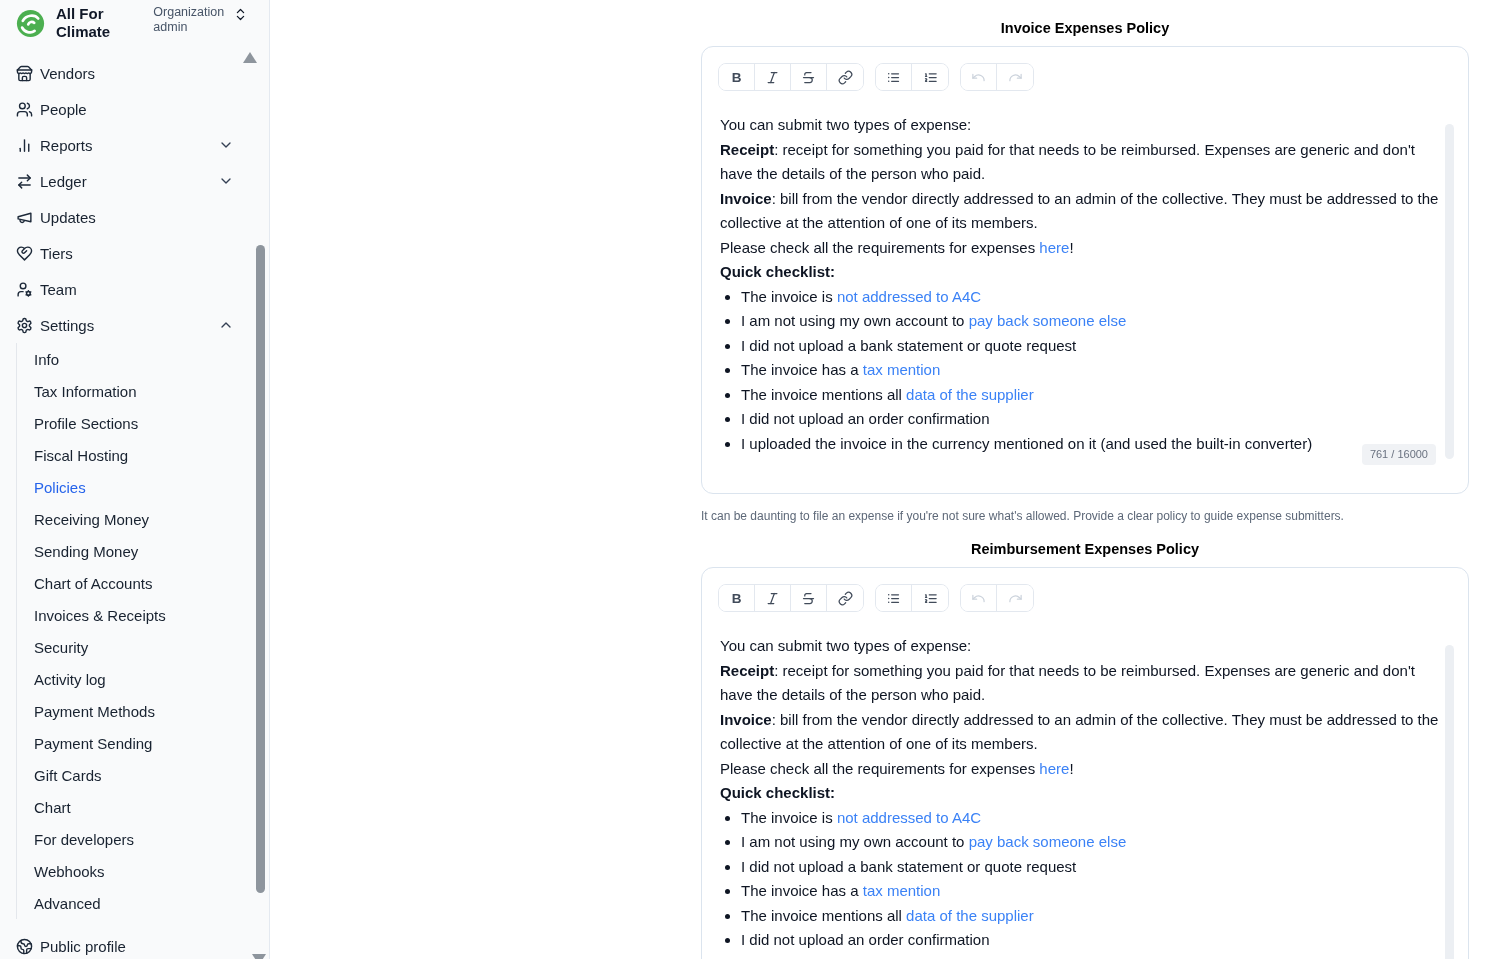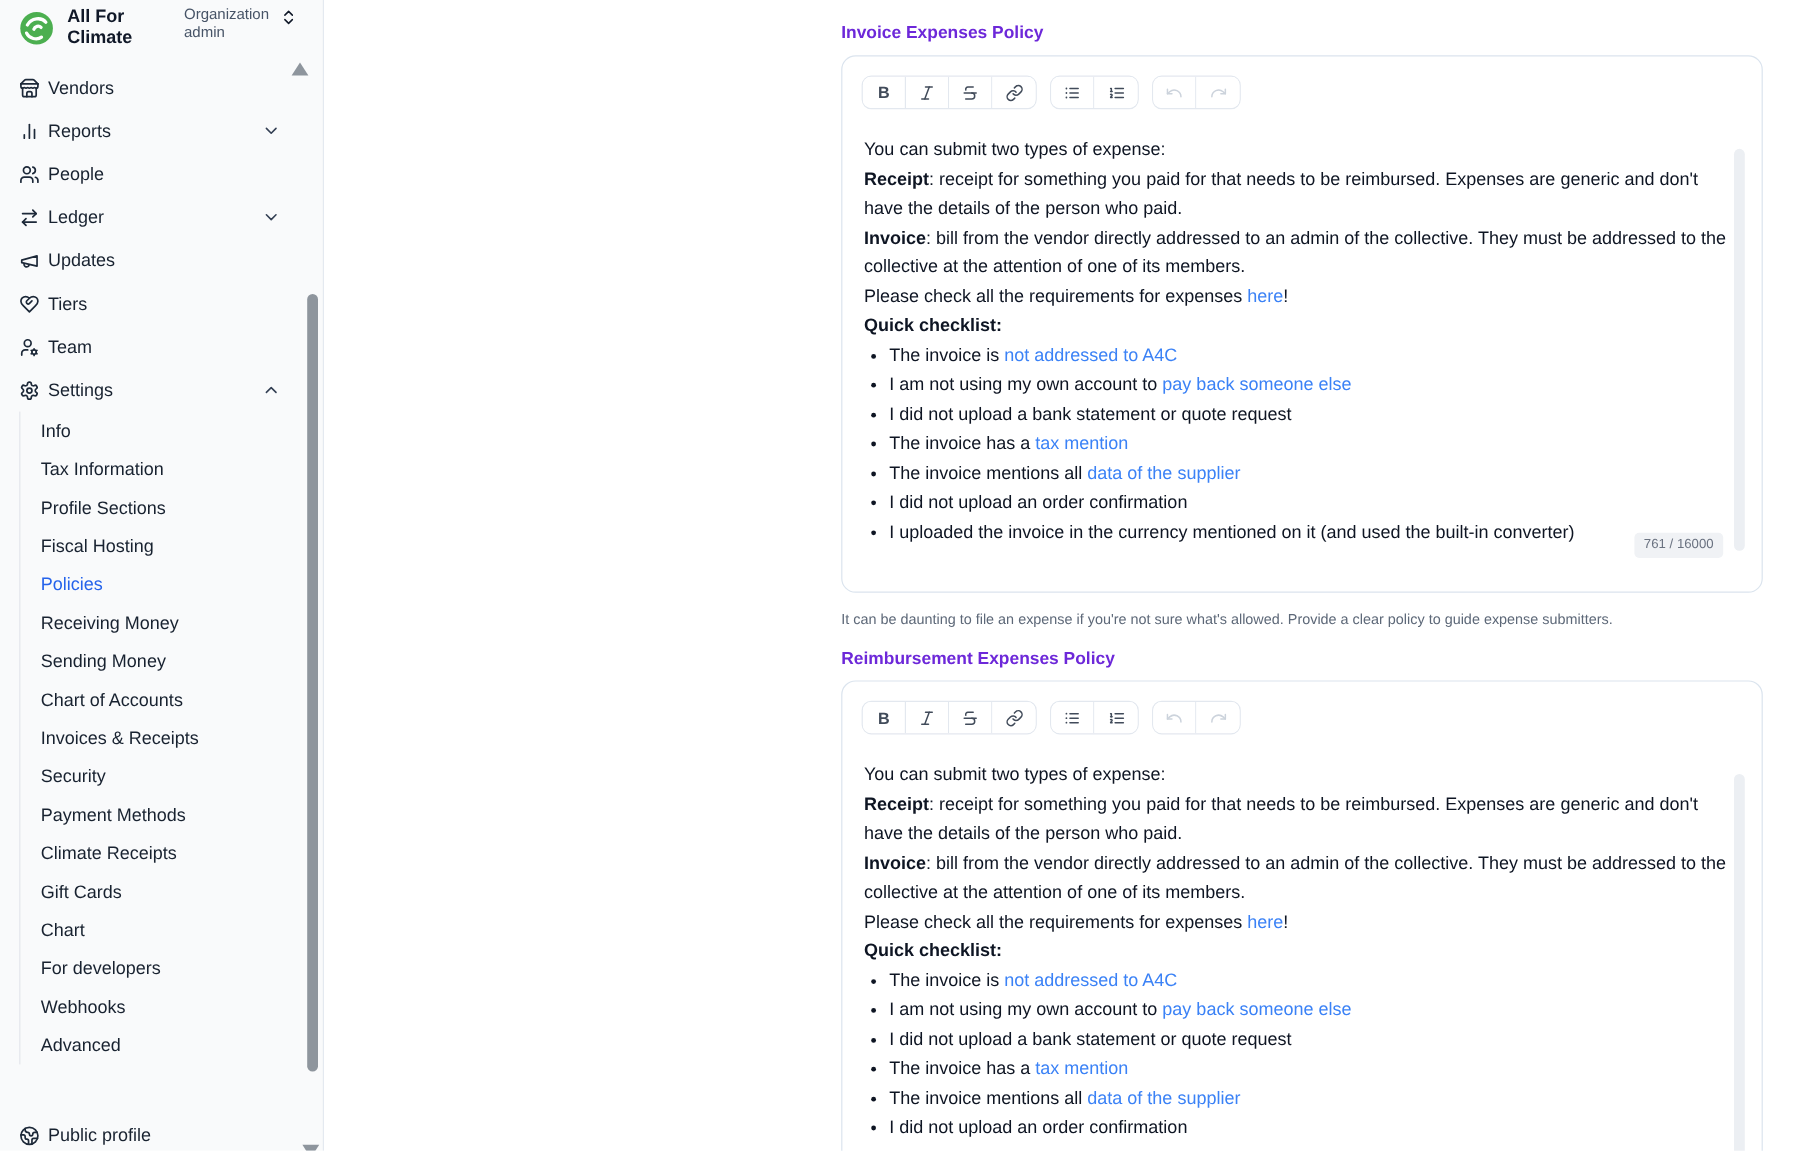--- a/index.html
+++ b/index.html
@@ -58,21 +58,21 @@
     position:absolute; top:245px; right:4px; width:9px; height:648px;
     border-radius:5px; background:#8e959d; cursor:pointer;
   }
   .sb-down {
     position:absolute; top:954px; right:3px; width:0; height:0; cursor:pointer;
     border-left:7px solid transparent; border-right:7px solid transparent; border-top:11px solid #8e959d;
   }
 
   
   .content { position:absolute; left:701px; top:0; width:768px; }
-  .section-title { margin:0; font-size:14.5px; font-weight:700; color:#6d28d9; line-height:17px; }
+  .section-title { margin:0; font-size:14.5px; font-weight:700; color:#000000; line-height:17px;text-align:center; }
   .section-title.first { margin-top:20px; }
   .section-title.second { margin-top:15px; }
 
   .card {
     margin-top:9px; height:448px; position:relative;
     background:#fff; border:1px solid #dbe4ee; border-radius:12px; overflow:hidden;
   }
 
   .toolbar { display:flex; align-items:flex-start; padding:16px 16px 0 16px; }
   .tb-group { display:flex; border:1px solid #e3e8ef; border-radius:8px; background:#fff; overflow:hidden; }
@@ -144,42 +144,42 @@
               <path d="M15 22v-4a2 2 0 0 0-2-2h-2a2 2 0 0 0-2 2v4"></path>
               <path d="M2 7h20"></path>
               <path d="M22 7v3a2 2 0 0 1-2 2 2.7 2.7 0 0 1-1.59-.63.7.7 0 0 0-.82 0A2.7 2.7 0 0 1 16 12a2.7 2.7 0 0 1-1.59-.63.7.7 0 0 0-.82 0A2.7 2.7 0 0 1 12 12a2.7 2.7 0 0 1-1.59-.63.7.7 0 0 0-.82 0A2.7 2.7 0 0 1 8 12a2.7 2.7 0 0 1-1.59-.63.7.7 0 0 0-.82 0A2.7 2.7 0 0 1 4 12a2 2 0 0 1-2-2V7"></path>
             </svg>
           </span>
           <span class="nav-label">Vendors</span>
         </div>
         <div class="nav-item">
           <span class="nav-ic">
             <svg viewBox="0 0 24 24" fill="none" stroke="currentColor" stroke-width="2" stroke-linecap="round" stroke-linejoin="round">
-              <line x1="6" y1="20" x2="6" y2="16"></line>
-              <line x1="12" y1="20" x2="12" y2="4"></line>
-              <line x1="18" y1="20" x2="18" y2="10"></line>
-            </svg>
-          </span>
-          <span class="nav-label">Reports</span>
-          <span class="nav-chev">
-            <svg viewBox="0 0 24 24" fill="none" stroke="currentColor" stroke-width="2" stroke-linecap="round" stroke-linejoin="round">
-              <path d="m6 9 6 6 6-6"></path>
-            </svg>
-          </span>
-        </div>
-        <div class="nav-item">
-          <span class="nav-ic">
-            <svg viewBox="0 0 24 24" fill="none" stroke="currentColor" stroke-width="2" stroke-linecap="round" stroke-linejoin="round">
               <path d="M16 21v-2a4 4 0 0 0-4-4H6a4 4 0 0 0-4 4v2"></path>
               <circle cx="9" cy="7" r="4"></circle>
               <path d="M22 21v-2a4 4 0 0 0-3-3.87"></path>
               <path d="M16 3.13a4 4 0 0 1 0 7.75"></path>
             </svg>
           </span>
           <span class="nav-label">People</span>
+        </div>
+        <div class="nav-item">
+          <span class="nav-ic">
+            <svg viewBox="0 0 24 24" fill="none" stroke="currentColor" stroke-width="2" stroke-linecap="round" stroke-linejoin="round">
+              <line x1="6" y1="20" x2="6" y2="16"></line>
+              <line x1="12" y1="20" x2="12" y2="4"></line>
+              <line x1="18" y1="20" x2="18" y2="10"></line>
+            </svg>
+          </span>
+          <span class="nav-label">Reports</span>
+          <span class="nav-chev">
+            <svg viewBox="0 0 24 24" fill="none" stroke="currentColor" stroke-width="2" stroke-linecap="round" stroke-linejoin="round">
+              <path d="m6 9 6 6 6-6"></path>
+            </svg>
+          </span>
         </div>
         <div class="nav-item">
           <span class="nav-ic">
             <svg viewBox="0 0 24 24" fill="none" stroke="currentColor" stroke-width="2" stroke-linecap="round" stroke-linejoin="round">
               <path d="m16 3 4 4-4 4"></path>
               <path d="M20 7H4"></path>
               <path d="m8 21-4-4 4-4"></path>
               <path d="M4 17h16"></path>
             </svg>
           </span>
@@ -264,24 +264,27 @@
         <div class="sub-item">
           <span>Chart of Accounts</span>
         </div>
         <div class="sub-item">
           <span>Invoices &amp; Receipts</span>
         </div>
         <div class="sub-item">
           <span>Security</span>
         </div>
         <div class="sub-item">
+          <span>Activity log</span>
+        </div>
+        <div class="sub-item">
           <span>Payment Methods</span>
         </div>
         <div class="sub-item">
-          <span>Climate Receipts</span>
+          <span>Payment Sending</span>
         </div>
         <div class="sub-item">
           <span>Gift Cards</span>
         </div>
         <div class="sub-item">
           <span>Chart</span>
         </div>
         <div class="sub-item">
           <span>For developers</span>
         </div>

